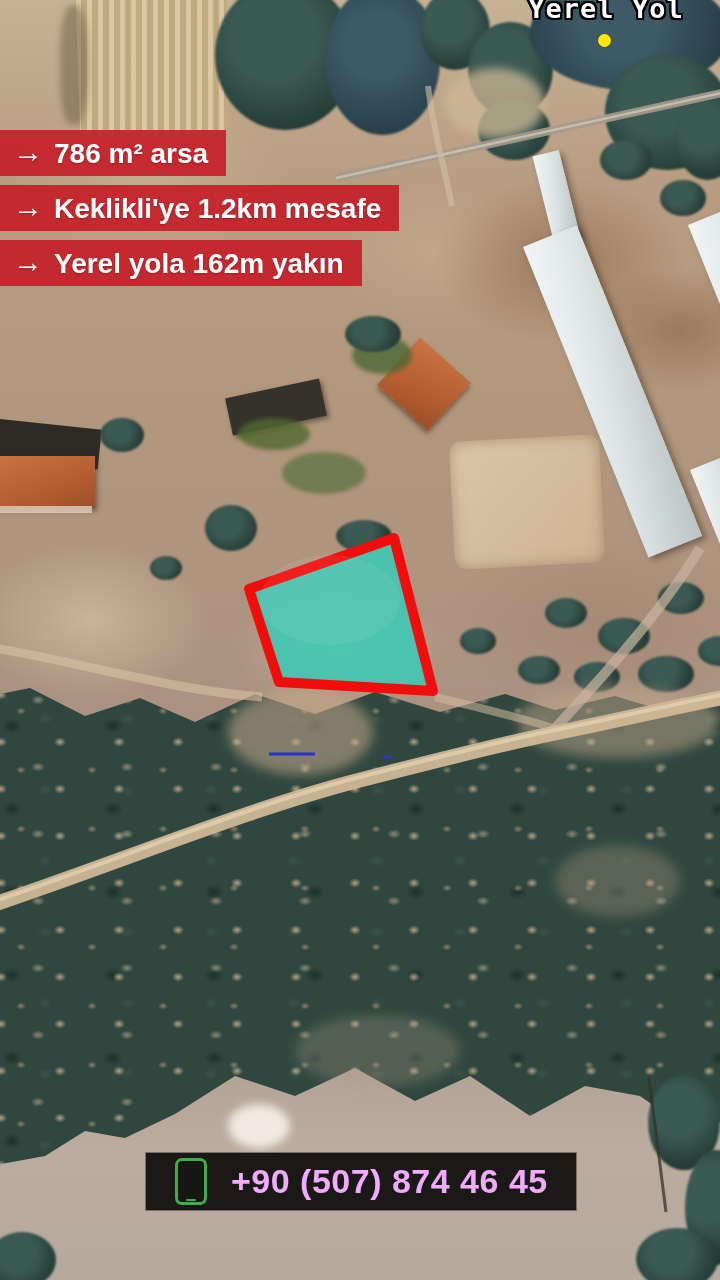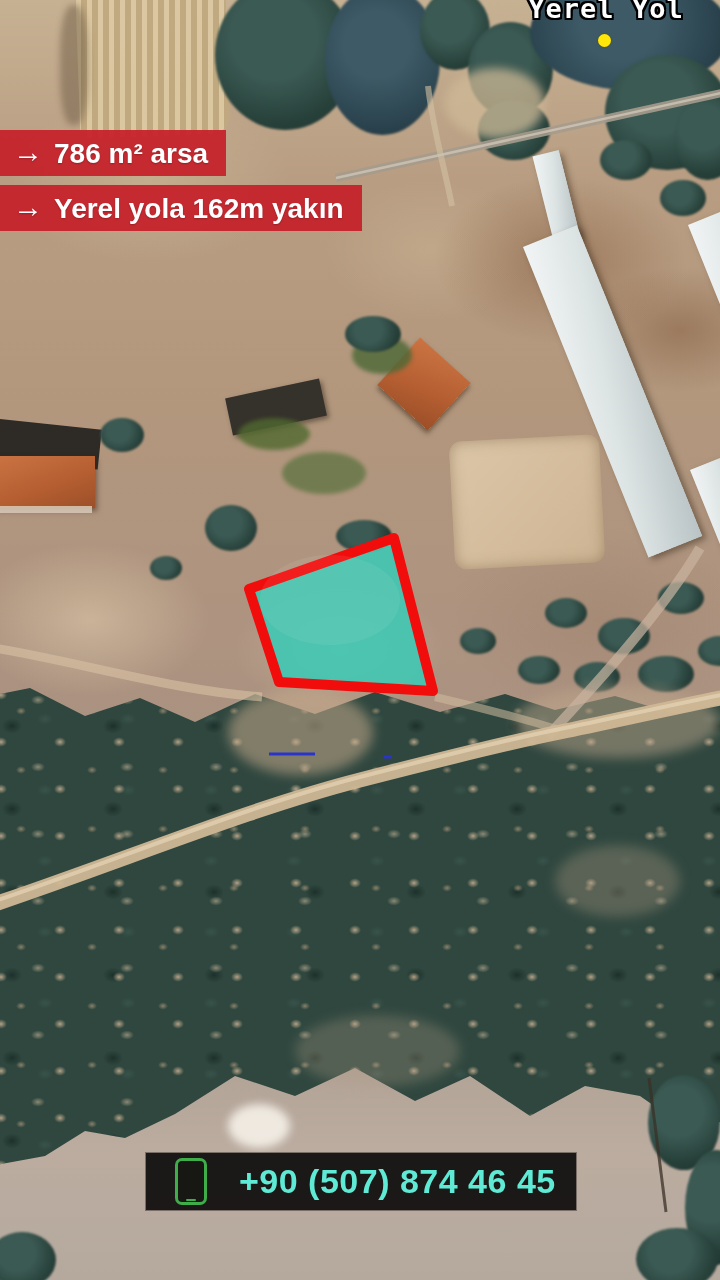--- a/index.html
+++ b/index.html
@@ -73,21 +73,21 @@
       text-shadow:0 1px 2px rgba(0,0,0,.25);}
   .banner .arr{font-weight:400;font-size:30px;margin-right:11px;position:relative;top:-1px;}
 
   .phone-bar{left:146px;top:1153px;width:430px;height:57px;
       background:var(--phonebar-bg,rgba(13,12,11,.92));display:flex;align-items:center;
       box-shadow:0 0 0 1px rgba(0,0,0,.35);}
   .phone-icon{width:26px;height:41px;margin-left:29px;border:3px solid var(--phone-green,#3fae4a);
       border-radius:7px;background:#171714;position:relative;flex:none;}
   .phone-icon .home{position:absolute;left:50%;bottom:1px;width:10px;height:2px;
       margin-left:-5px;background:var(--phone-green,#3fae4a);border-radius:1px;}
-  .phone-number{margin-left:32px;color:#5eead4;font-weight:bold;font-size:34px;
+  .phone-number{margin-left:24px;color:#f0abfc;font-weight:bold;font-size:34px;
       letter-spacing:.5px;white-space:nowrap;}
 </style>
 </head>
 <body>
 
 <div class="stage">
   <div class="abs terrain-base"></div>
   <div class="abs terrain-tex"></div>
   <div class="abs bottom-terrain"></div>
   <div class="abs farmland"></div>
@@ -161,20 +161,21 @@
     <path d="M649,1078 L666,1212" stroke="rgba(58,48,38,.75)" stroke-width="3"></path>
     <polygon points="394,538 249,589 279,682 433,691" fill-opacity="0.88" stroke-width="10" stroke-linejoin="round" fill="#3cc8b4" stroke="#f20d0d"></polygon>
     <ellipse cx="330" cy="600" rx="70" ry="45" fill="rgba(255,255,255,.07)"></ellipse>
   </svg>
 
   <div class="abs road-label">Yerel Yol</div>
   <div class="abs poi-dot"></div>
 
   <div class="abs banners">
     <div class="banner"><span class="arr">→</span><span>786 m² arsa</span></div>
+    <div class="banner"><span class="arr">→</span><span>Keklikli'ye 1.2km mesafe</span></div>
     <div class="banner"><span class="arr">→</span><span>Yerel yola 162m yakın</span></div>
   </div>
 
   <div class="abs phone-bar">
     <span class="phone-icon">
         <span class="home"></span>
       </span>
     <span class="phone-number">+90 (507) 874 46 45</span>
   </div>
 </div>

